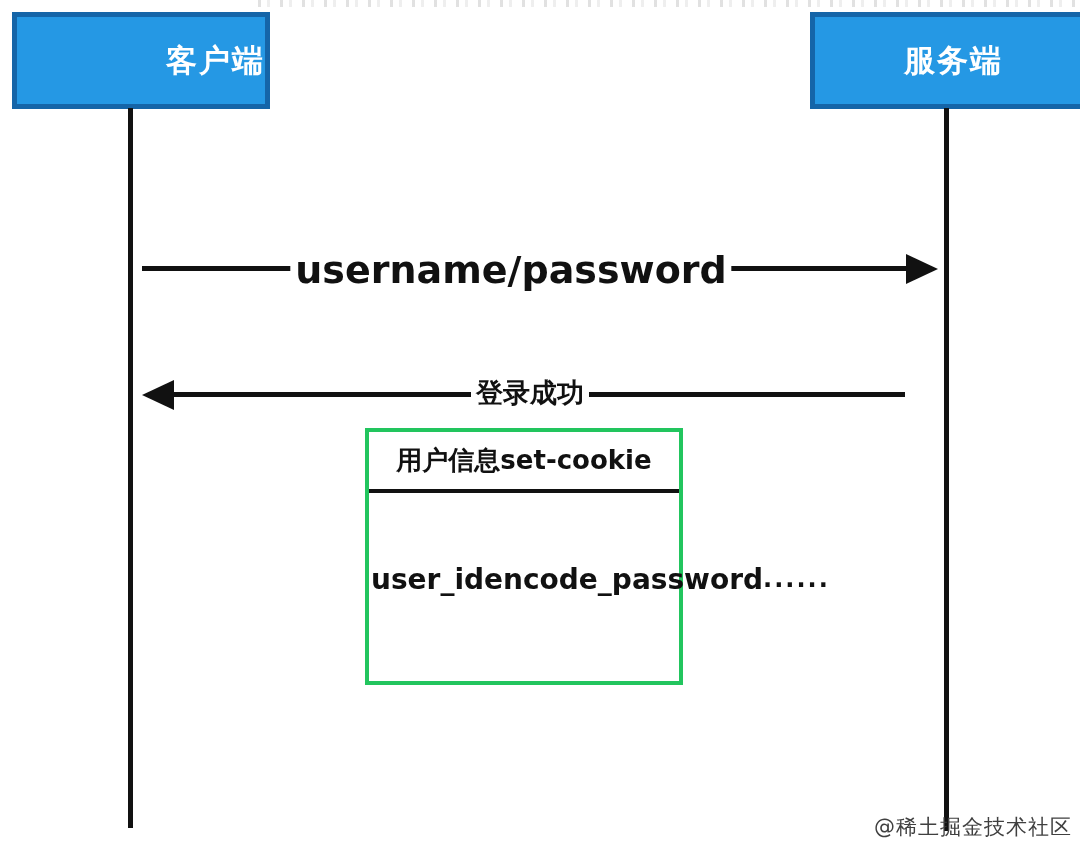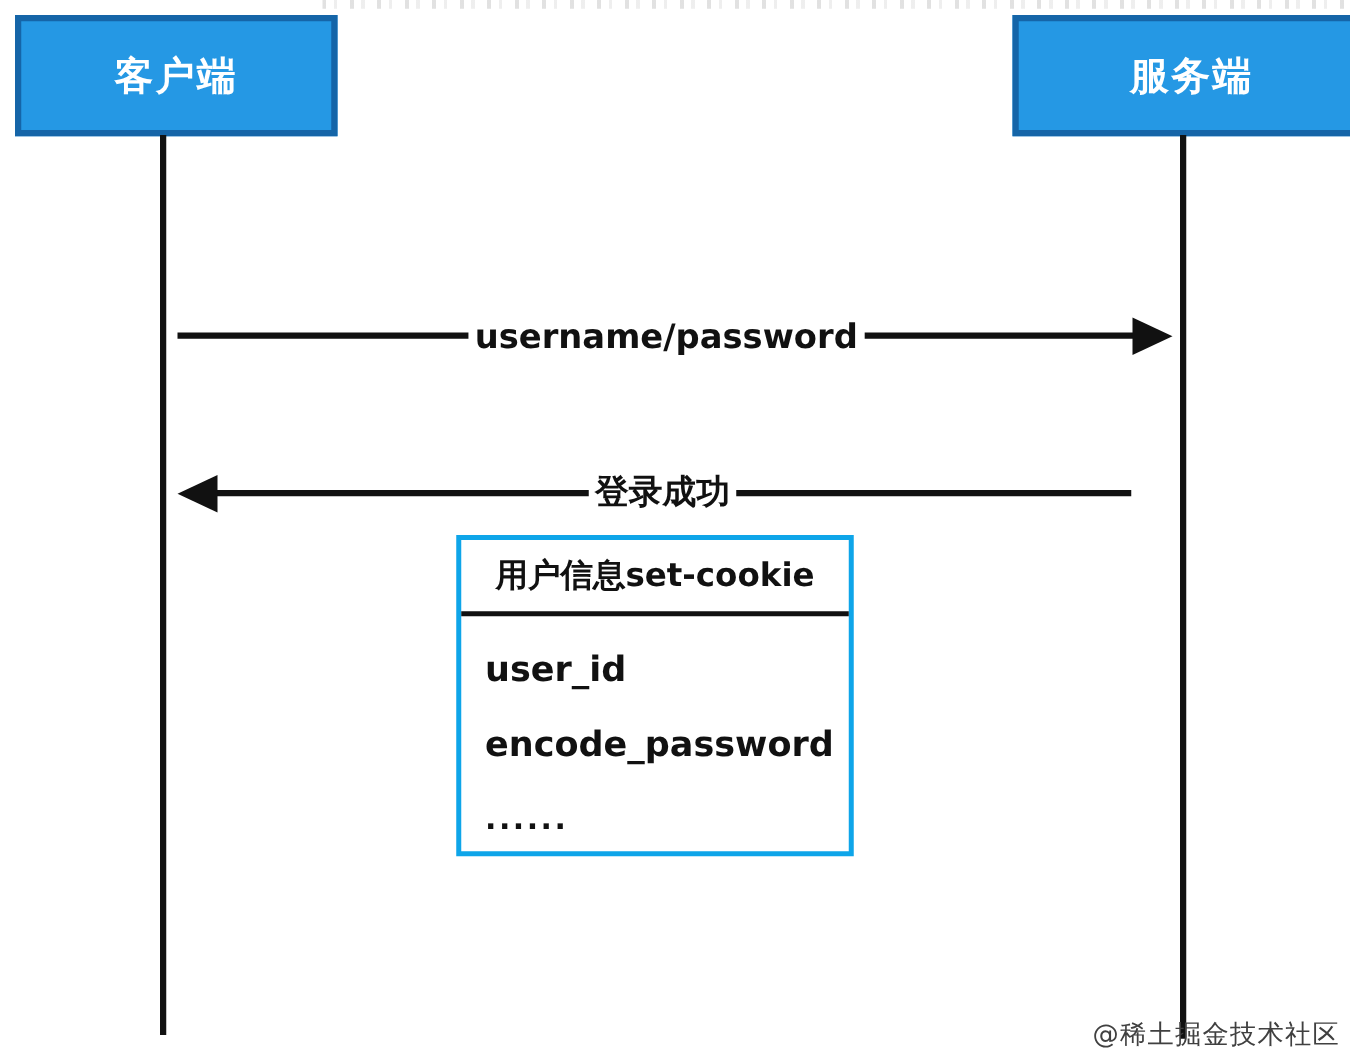--- a/index.html
+++ b/index.html
@@ -19,21 +19,21 @@
   }
   .actor{
     position:absolute;top:12px;height:97px;
     background:var(--actor-fill);
     border:5px solid var(--actor-border);
     box-sizing:border-box;
     display:flex;align-items:center;justify-content:center;
     color:#ffffff;font-size:31px;font-weight:bold;
     letter-spacing:2px;
   }
-  .actor.client{left:12px;width:258px;}
+  .actor.client{left:12px;width:258px;justify-content:flex-end;}
   .actor.server{left:810px;width:287px;}
   .lifeline{
     position:absolute;width:5px;background:#111111;
   }
   .lifeline.client{left:128px;top:108px;height:720px;}
   .lifeline.server{left:944px;top:108px;height:723px;}
   .msg-line{
     position:absolute;height:5px;background:#111111;
   }
   .msg-line.m1{left:142px;top:266px;width:768px;}
@@ -51,34 +51,34 @@
     left:142px;top:380px;
     border-top:15px solid transparent;
     border-bottom:15px solid transparent;
     border-right:32px solid #111111;
   }
   .msg-label{
     position:absolute;transform:translate(-50%,-50%);
     background:#ffffff;padding:0 5px;
     color:#111111;white-space:nowrap;
   }
-  .msg-label.m1{left:511px;top:270px;font-size:27px;font-weight:600;margin-left:22px;}
+  .msg-label.m1{left:511px;top:270px;font-size:38px;font-weight:600;}
   .msg-label.m2{left:530px;top:393px;font-size:27px;font-weight:700;}
   .cookie-box{
     position:absolute;left:365px;top:428px;width:318px;height:257px;
-    border:4px solid #0ea5e9;box-sizing:border-box;background:#ffffff;
+    border:4px solid #22c55e;box-sizing:border-box;background:#ffffff;
   }
   .cookie-box .header{
     height:61px;border-bottom:4px solid #111111;box-sizing:border-box;
     display:flex;align-items:center;justify-content:center;
     font-size:26px;font-weight:600;color:#111111;
   }
   .cookie-box .body{
-    padding:12px 0 0 19px;
-    display:flex;flex-direction:column;
+    padding:12px 0 0 2px;
+    display:flex;flex-direction:row;margin-top:44px;
   }
   .cookie-box .field{
     font-size:28px;font-weight:600;color:#111111;
     height:60px;display:flex;align-items:center;
   }
   .cookie-box .field.ellipsis{font-size:24px;letter-spacing:2px;}
   .watermark{
     position:absolute;right:8px;bottom:4px;
     font-size:21px;color:#404040;letter-spacing:1px;
   }

